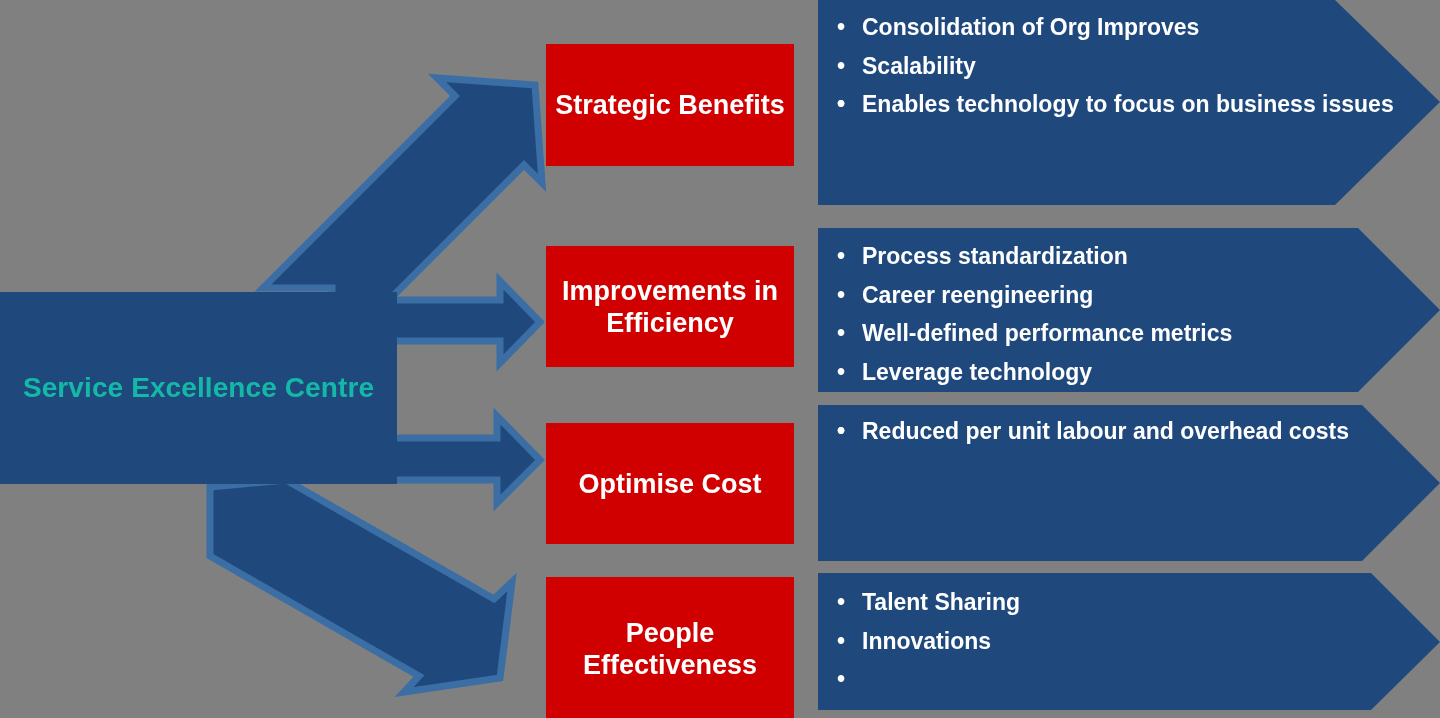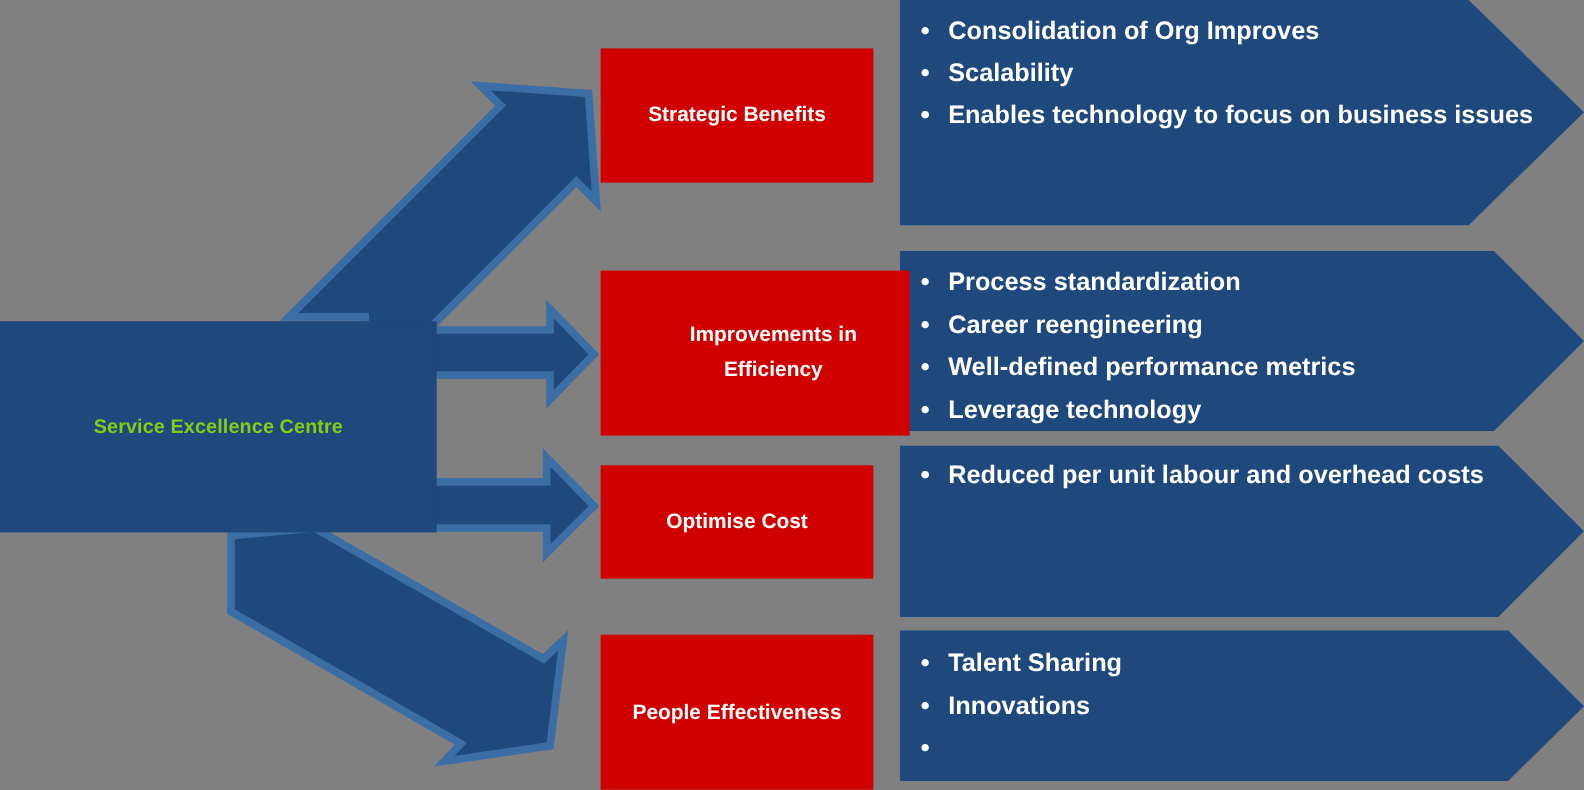--- a/index.html
+++ b/index.html
@@ -35,50 +35,50 @@
     width: 397px;
     height: 192px;
     background: #1F497D;
     display: flex;
     flex-direction: column;
     align-items: center;
     justify-content: center;
     z-index: 4;
   }
   .source-line {
-    color: #84cc16;
-    font-size: 18px;
+    color: #14b8a6;
+    font-size: 28px;
     font-weight: bold;
     line-height: 42px;
     letter-spacing: 0.1px;
     white-space: nowrap;
   }
 
   
   .cat-box {
     position: absolute;
     left: 546px;
     width: 248px;
     background: #D00000;
     display: flex;
     align-items: center;
     justify-content: center;
     z-index: 5;
     text-align: center;
   }
   .cat-label {
     color: #FFFFFF;
-    font-size: 19px;
+    font-size: 27px;
     font-weight: bold;
     line-height: 32px;
     padding: 0 8px;
   }
   #cat-0 { top: 44px;  height: 122px; }
-  #cat-1 { top: 246px; height: 150px; padding-left: 33px; }
-  #cat-2 { top: 423px; height: 103px; }
+  #cat-1 { top: 246px; height: 121px; }
+  #cat-2 { top: 423px; height: 121px; }
   #cat-3 { top: 577px; height: 143px; }
 
   
   .chev {
     position: absolute;
     left: 818px;
     z-index: 3;
     color: #FFFFFF;
   }
   .chev-svg {

